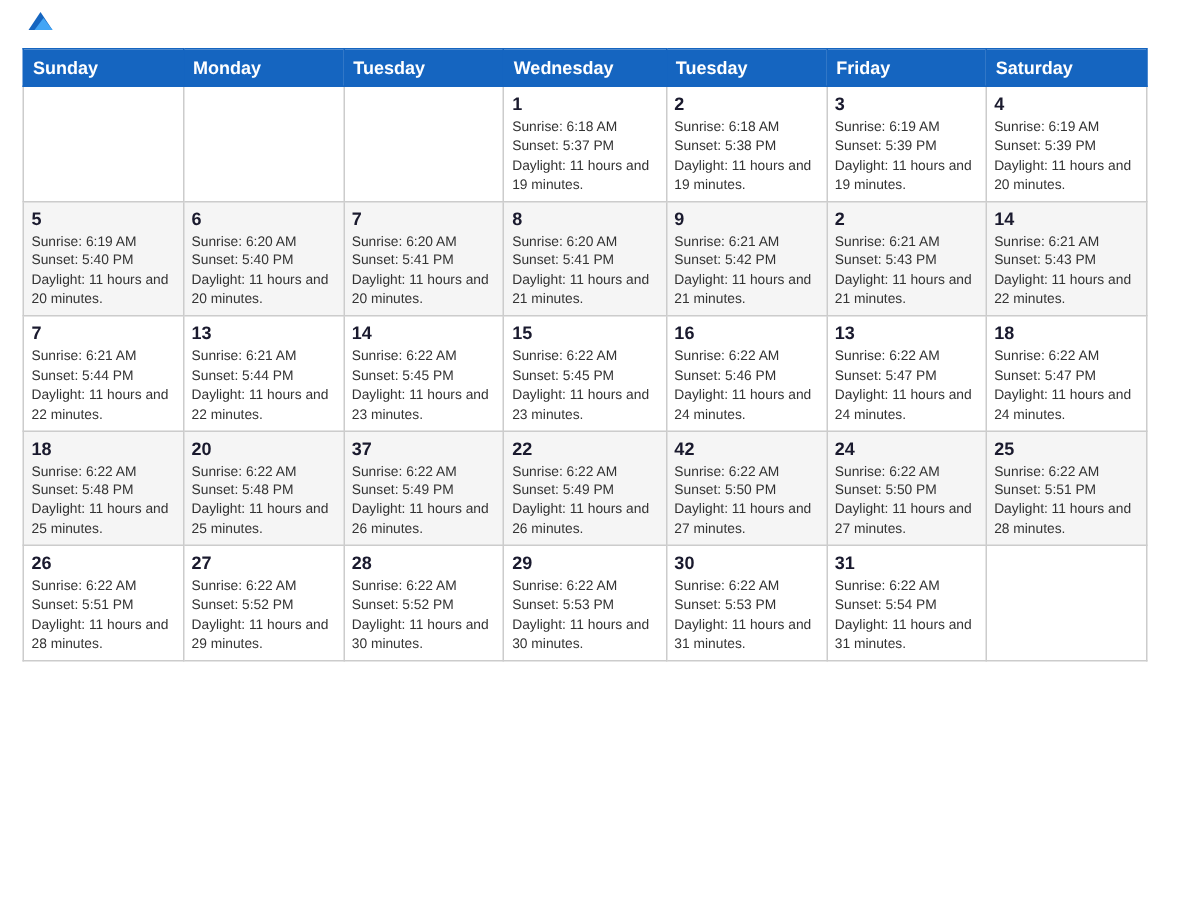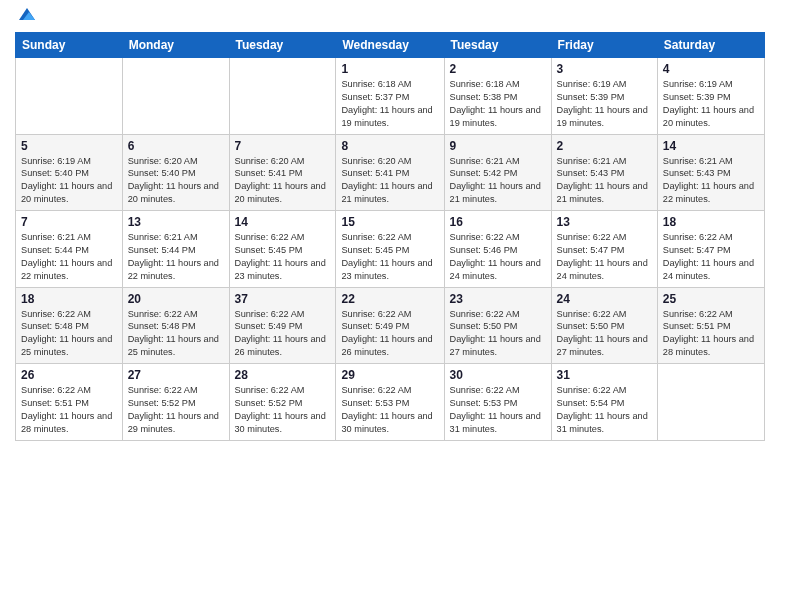--- a/index.html
+++ b/index.html
@@ -278,21 +278,21 @@
 Sunset: 5:49 PM
 Daylight: 11 hours and 26 minutes.</div>
           </td>
           <td>
             <span class="day-number">22</span>
             <div class="day-info" style="white-space: pre-line;">Sunrise: 6:22 AM
 Sunset: 5:49 PM
 Daylight: 11 hours and 26 minutes.</div>
           </td>
           <td>
-            <span class="day-number">23</span>
+            <span class="day-number">42</span>
             <div class="day-info" style="white-space: pre-line;">Sunrise: 6:22 AM
 Sunset: 5:50 PM
 Daylight: 11 hours and 27 minutes.</div>
           </td>
           <td>
             <span class="day-number">24</span>
             <div class="day-info" style="white-space: pre-line;">Sunrise: 6:22 AM
 Sunset: 5:50 PM
 Daylight: 11 hours and 27 minutes.</div>
           </td>

